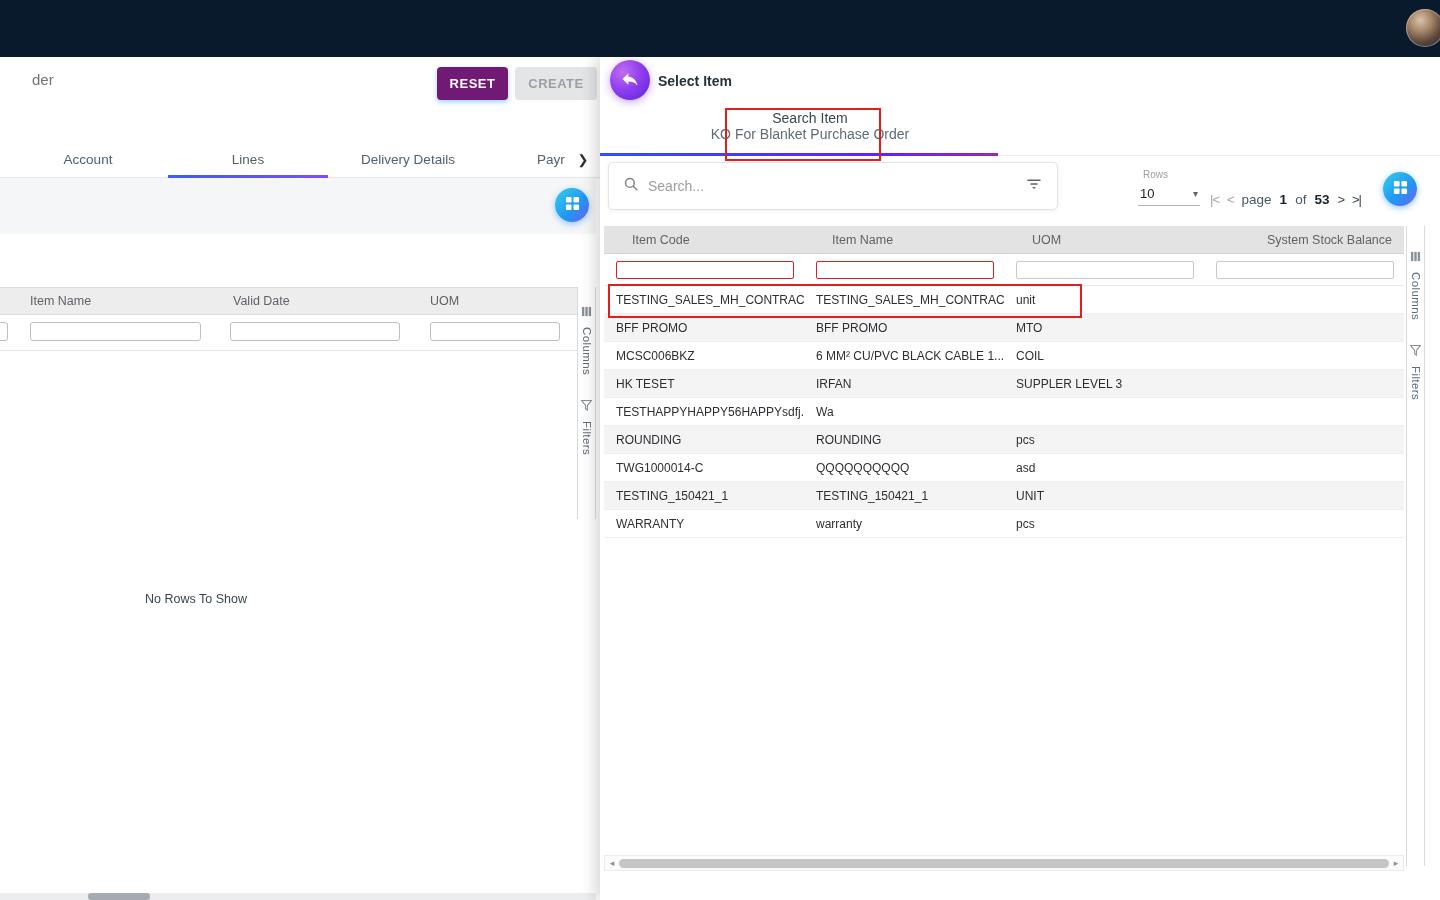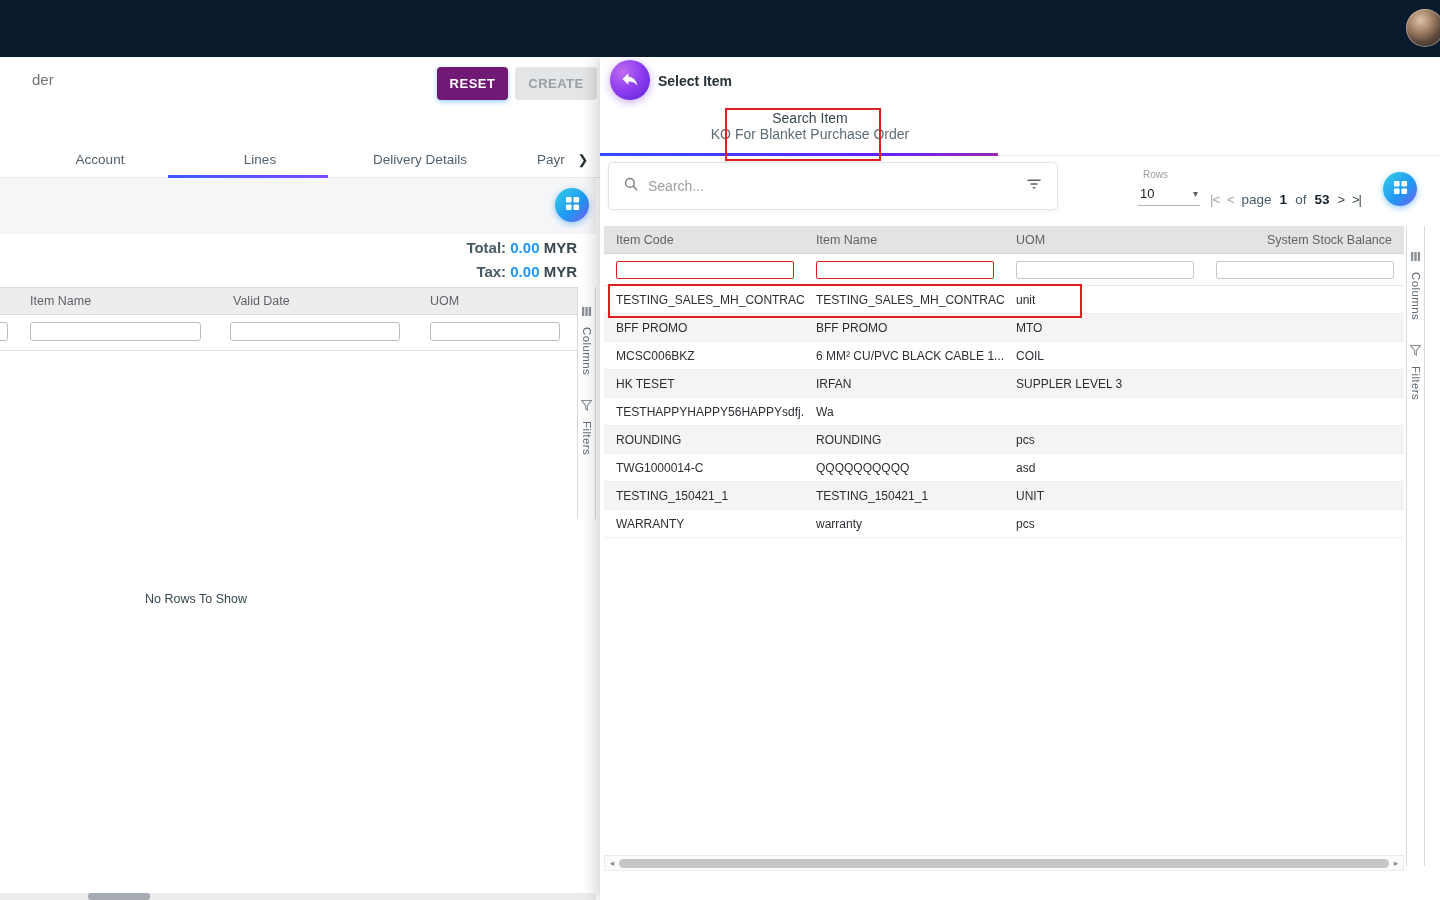--- a/index.html
+++ b/index.html
@@ -15,21 +15,21 @@
 
   
   #left-page { position:absolute; left:0; top:57px; width:600px; height:843px; background:#fff; overflow:hidden; }
   .title-partial { position:absolute; left:0; top:14px; font-size:15px; color:#737373;margin-left:32px; }
   .btn { position:absolute; top:10px; height:33px; border:none; border-radius:4px;
          font-family:inherit; font-size:13px; font-weight:bold; letter-spacing:.5px; cursor:pointer; }
   .btn-reset { left:437px; width:71px; background:#701a75; color:#fff; box-shadow:0 2px 5px rgba(33,150,243,.45); }
   .btn-create { left:515px; width:82px; background:#e4e5e7; color:#9aa0a6; cursor:default; }
 
   #left-tabs { position:absolute; left:0; top:84px; width:600px; height:37px;
-               border-bottom:1px solid #e4e6ea; display:flex; padding-left:20px; }
+               border-bottom:1px solid #e4e6ea; display:flex; padding-left:8px; }
   .ltab { width:160px; display:flex; align-items:center; justify-content:center;
           font-size:13.5px; color:#52606b; cursor:pointer; }
   .ltab-clipped { position:absolute; left:537px; top:0; height:36px; display:flex; align-items:center;
                   font-size:13.5px; color:#52606b; cursor:pointer; }
   #left-tab-indicator { position:absolute; left:168px; top:118px; width:160px; height:3px;
                         background:linear-gradient(90deg,#3d5afe,#7c4dff); }
   .tab-scroll { position:absolute; left:571px; top:88px; width:24px; height:28px; background:#fff;
                 display:flex; align-items:center; justify-content:center; font-size:13px; color:#263238; cursor:pointer; }
 
   #left-band { position:absolute; left:0; top:121px; width:596px; height:56px; background:#f5f6f8; }
@@ -114,21 +114,21 @@
   .pg-en { color:#37474f; }
   .pg-txt { font-size:13.5px; color:#455a64; }
   .pg-num { font-size:13.5px; color:#16212b; font-weight:bold; }
   #pagination > * { margin-left:8px; }
 
   #right-grid-btn { left:783px; top:115px; }
 
   #right-grid { position:absolute; left:4px; top:169px; width:800px; }
   #right-grid-header { display:flex; align-items:center; height:28px; background:#e3e3e4;
                        border-bottom:1px solid #d2d2d2; font-size:12.5px; color:#5f6368; }
-  .rg-h { width:200px; padding:0 12px; cursor:pointer; }
+  .rg-h { width:200px; padding:0 12px; cursor:pointer;margin-left:16px; }
   .rg-h.right { text-align:right; }
 
   #right-filter-row { position:relative; height:32px; border-bottom:1px solid #e7e7e7; background:#fff; }
   .rfilter { position:absolute; top:7px; width:178px; height:18px; border-radius:2px;
              font-family:inherit; font-size:11px; padding:0 5px; outline:none; border:1px solid #c4c9ce; }
   .rfilter.red { border:1px solid #e01e1e; }
   .rf1 { left:12px; } .rf2 { left:212px; } .rf3 { left:412px; } .rf4 { left:612px; }
 
   .rrow { display:flex; align-items:center; height:28px; border-bottom:1px solid #efefef; cursor:pointer; }
   .rrow:nth-child(even) { background:#f4f4f4; }
@@ -175,32 +175,20 @@
           <g fill="#ffffff">
             <rect x="1" y="1" width="6" height="6" rx="1.2"></rect>
             <rect x="9" y="1" width="6" height="6" rx="1.2"></rect>
             <rect x="1" y="9" width="6" height="6" rx="1.2"></rect>
             <rect x="9" y="9" width="6" height="6" rx="1.2"></rect>
           </g>
         </svg>
     </span>
   </div>
 
-  <div id="totals">
-    <div>
-      <span class="t-label">Total:</span>
-      <span class="t-val">0.00</span>
-      <span class="t-cur">MYR</span>
-    </div>
-    <div>
-      <span class="t-label">Tax:</span>
-      <span class="t-val">0.00</span>
-      <span class="t-cur">MYR</span>
-    </div>
-  </div>
 
   <div id="left-grid-header">
     <div class="lg-c0"></div>
     <div class="lg-c1">Item Name</div>
     <div class="lg-c2">Valid Date</div>
     <div class="lg-c3">UOM</div>
   </div>
 
   <div id="left-filter-row">
     <input class="lfilter lf0" style="">

